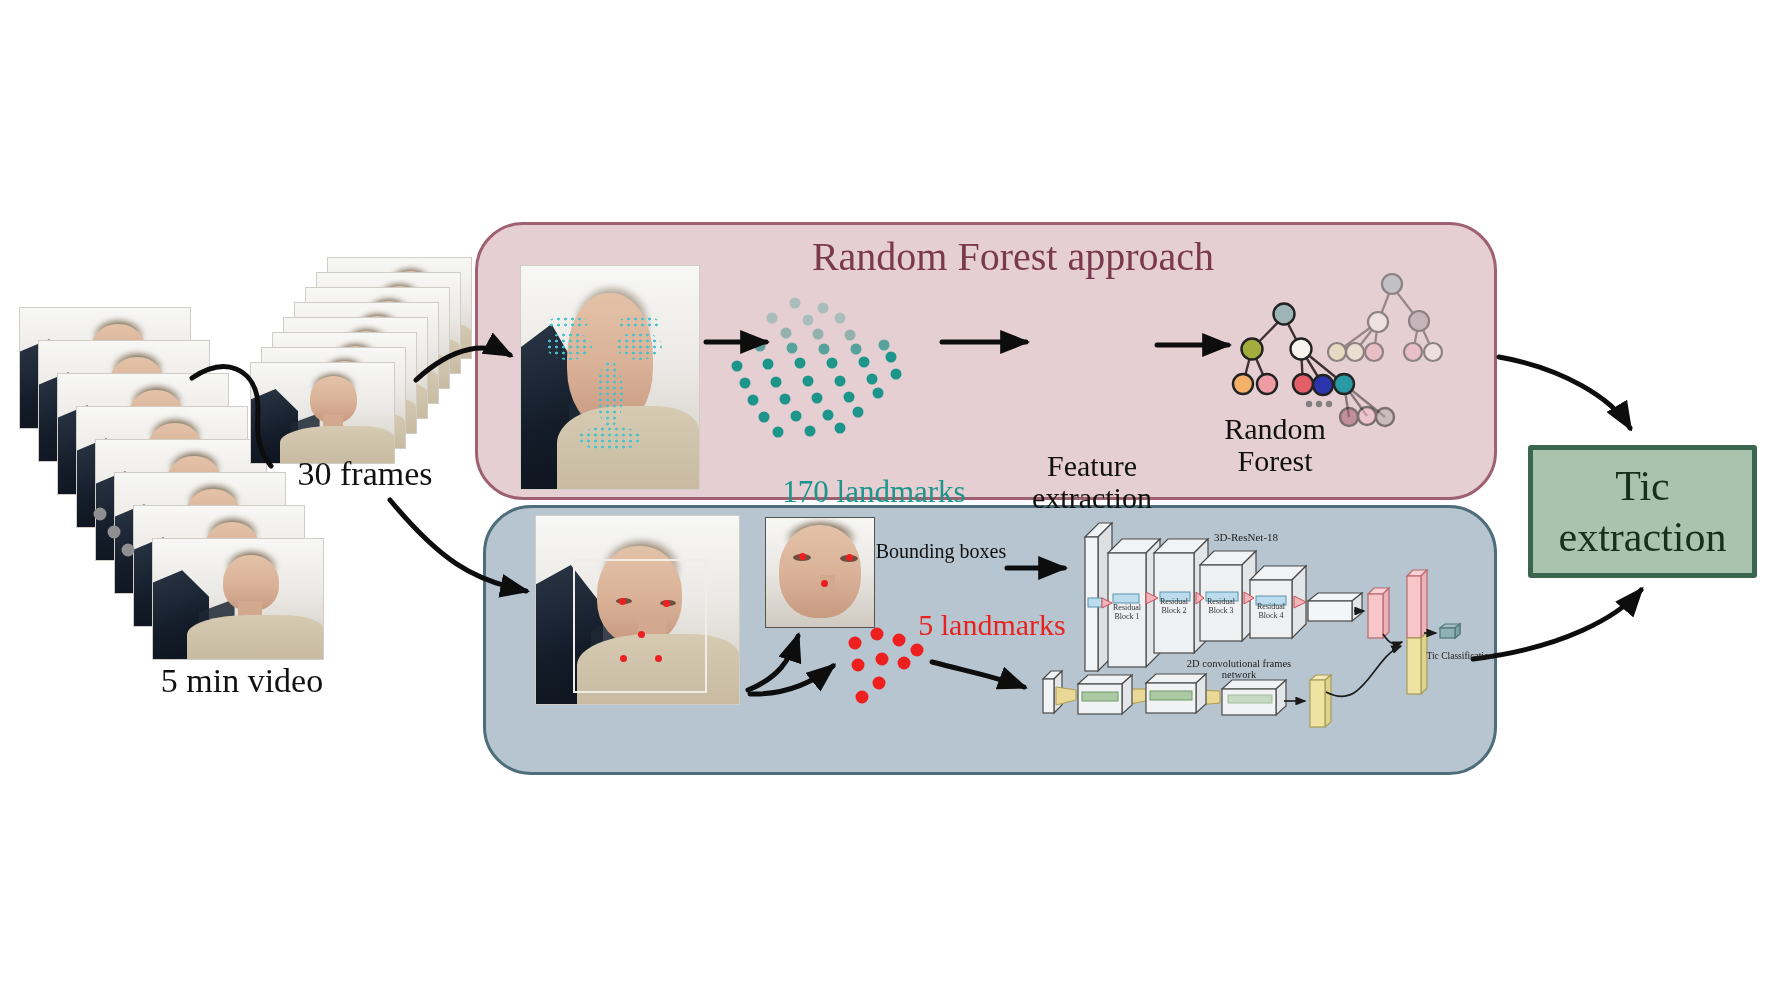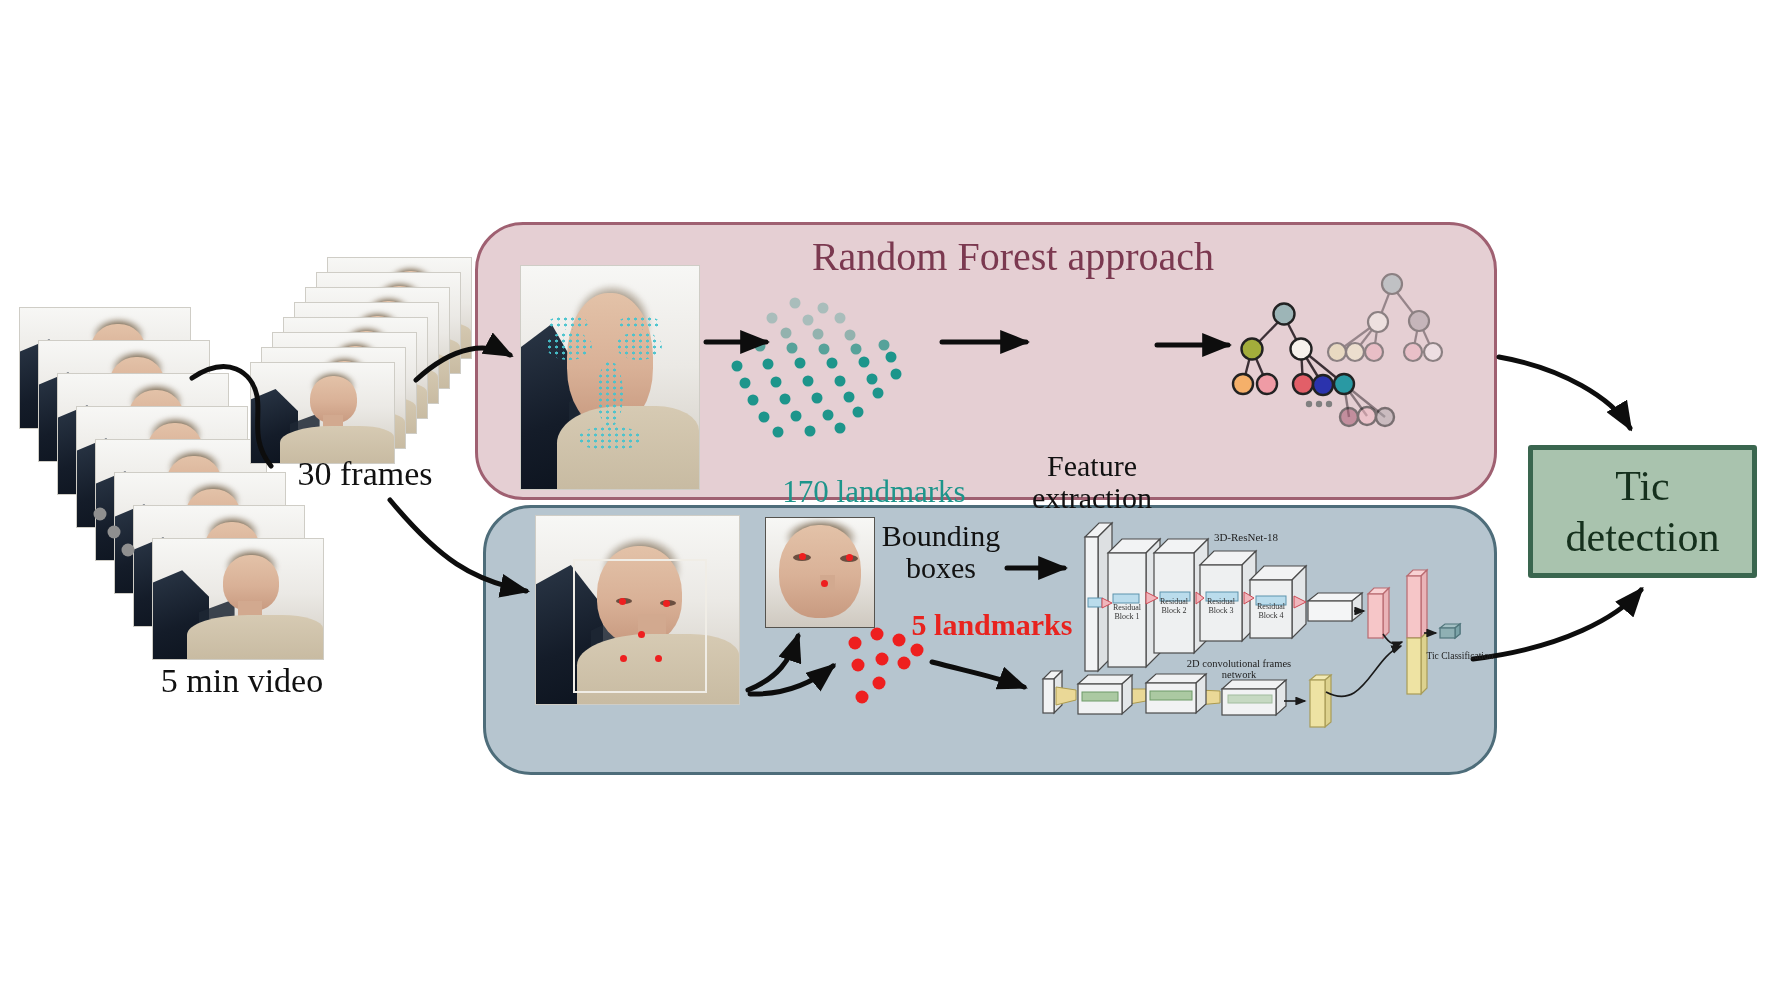--- a/index.html
+++ b/index.html
@@ -17,22 +17,22 @@
   
   .lbl{position:absolute;transform:translate(-50%,-50%);text-align:center;z-index:6;
        color:#111;line-height:1.05;}
   .t-rf{left:1013px;top:257px;font-size:40px;color:#7b3950;white-space:nowrap;}
   .t-nn{left:1040px;top:750px;font-size:40px;color:#2f4650;white-space:nowrap;}
   .t-frames{left:365px;top:474px;font-size:34px;white-space:nowrap;}
   .t-video{left:242px;top:681px;font-size:34px;white-space:nowrap;}
   .t-170{left:874px;top:461px;font-size:31px;color:#1d958b;white-space:nowrap;margin-top:31px;}
   .t-feat{left:1092px;top:461px;font-size:30px;width:150px;margin-top:20px;}
   .t-forest{left:1275px;top:444px;font-size:30px;width:120px;}
-  .t-bound{left:941px;top:551px;font-size:30px;width:160px;}
-  .t-5lm{left:992px;top:625px;font-size:30px;color:#e8231f;white-space:nowrap;font-weight:bold;}
+  .t-bound{left:941px;top:551px;font-size:20px;width:160px;}
+  .t-5lm{left:992px;top:625px;font-size:30px;color:#e8231f;white-space:nowrap;}
   .t-resnet{left:1246px;top:538px;font-size:11px;white-space:nowrap;color:#222;}
   .t-conv{left:1239px;top:669px;font-size:10.5px;width:120px;color:#222;}
   .t-ticcls{left:1460px;top:657px;font-size:9.5px;width:72px;color:#222;}
   .t-out{font-size:42px;color:#15301d;width:170px;text-align:center;line-height:1.2;}
   .rb-lbl{position:absolute;transform:translate(-50%,-50%);font-size:8px;width:34px;
           text-align:center;color:#333;z-index:6;line-height:1.15;}
   
   #ftable{position:absolute;left:1040px;top:304px;width:108px;z-index:6;}
   .ft-cell{box-sizing:border-box;border:2px solid #111;background:#fdfcfa;text-align:center;
            font-size:14.5px;line-height:20px;height:22px;margin-bottom:1px;}
@@ -528,27 +528,28 @@
       <path d="M748,690 C778,678 790,660 798,636" marker-end="url(#ah)"></path>
       <path d="M750,694 C785,695 812,683 833,666" marker-end="url(#ah)"></path>
     </g>
   </svg>
 
   <div class="lbl t-frames">30 frames</div>
   <div class="lbl t-video">5 min video</div>
   <div class="lbl t-rf">Random Forest approach</div>
   <div class="lbl t-170">170 landmarks</div>
   <div class="lbl t-feat">Feature extraction</div>
+  <div class="lbl t-forest">Random Forest</div>
   <div class="lbl t-bound">Bounding boxes</div>
   <div class="lbl t-5lm">5 landmarks</div>
   <div class="lbl t-resnet">3D-ResNet-18</div>
   <div class="lbl t-conv">2D convolutional frames network</div>
   <div class="lbl t-ticcls">Tic Classification</div>
   <div class="rb-lbl" style="left:1127px;top:612px">Residual Block 1</div>
   <div class="rb-lbl" style="left:1174px;top:606px">Residual Block 2</div>
   <div class="rb-lbl" style="left:1221px;top:606px">Residual Block 3</div>
   <div class="rb-lbl" style="left:1271px;top:611px">Residual Block 4</div>
 
   <div class="abox box-out">
-    <div class="t-out">Tic detection</div>
+    <div class="t-out">Tic extraction</div>
   </div>
 
 </div>
 
 </body></html>

